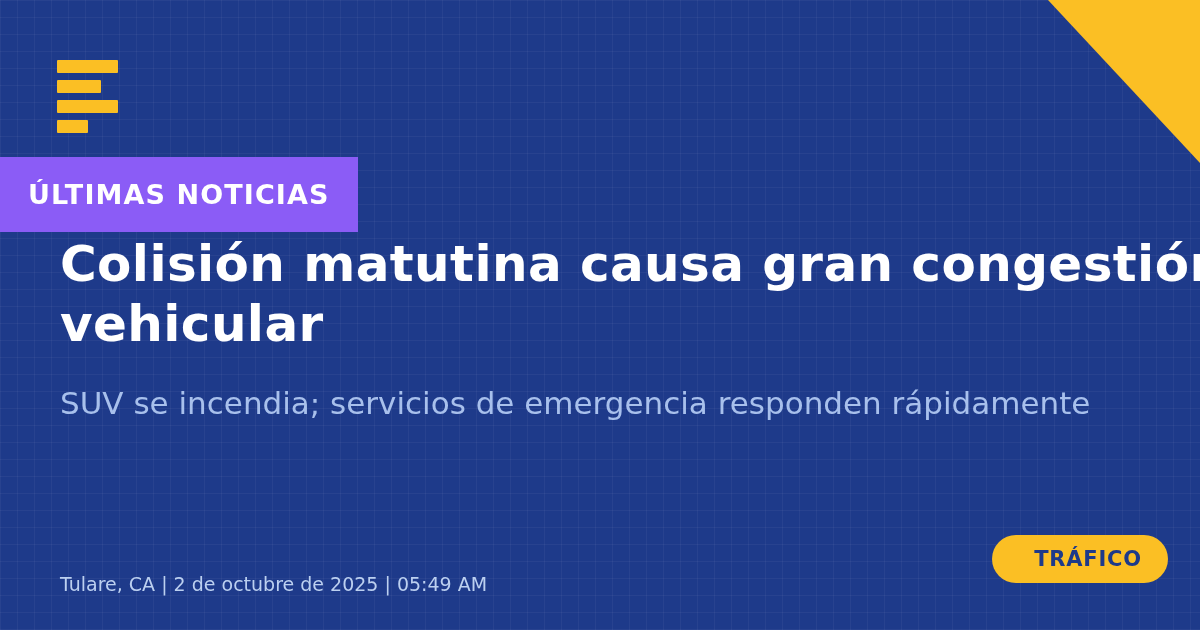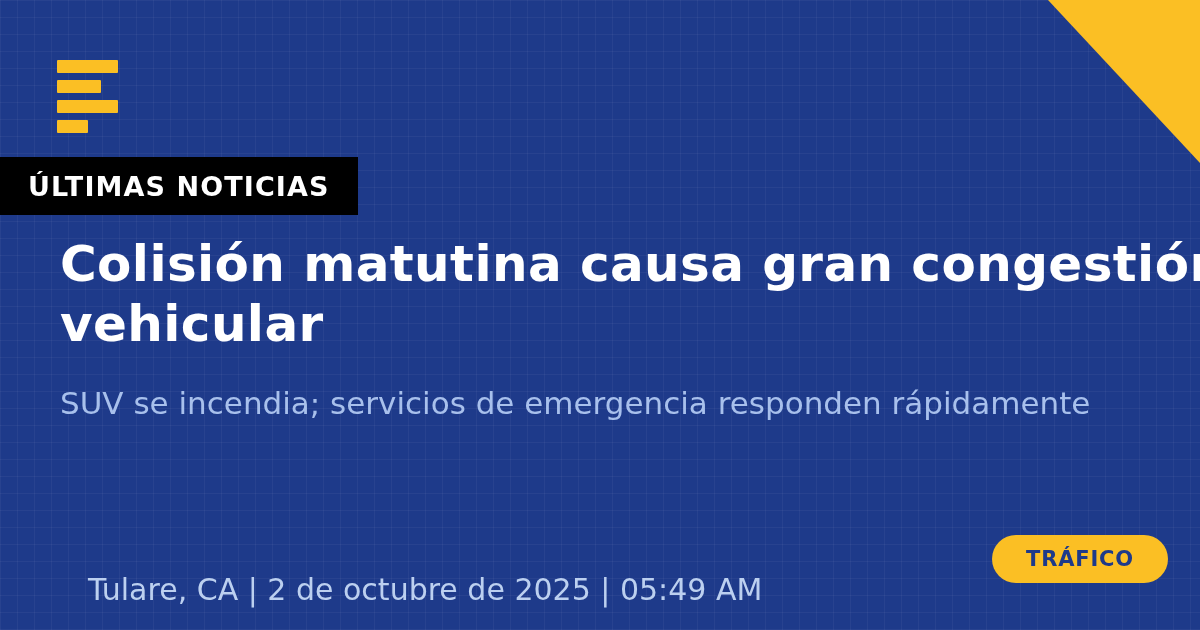--- a/index.html
+++ b/index.html
@@ -55,23 +55,23 @@
   .logo-bar.b1 { width: 61px; }
   .logo-bar.b2 { width: 44px; }
   .logo-bar.b3 { width: 61px; }
   .logo-bar.b4 { width: 31px; }
 
   
   .breaking-badge {
     position: absolute;
     left: 0;
     top: 157px;
-    height: 58px;
+    height: 75px;
     padding: 0 28px 0 28px;
-    background: #000000;
+    background: #8b5cf6;
     display: flex;
     align-items: center;
     z-index: 3;
   }
   .breaking-badge span {
     color: #ffffff;
     font-size: 27px;
     font-weight: bold;
     letter-spacing: 1.1px;
     line-height: 1;
@@ -105,40 +105,39 @@
     line-height: 1.3;
   }
 
   
   .footer-meta {
     position: absolute;
     left: 60px;
     top: 575px;
     z-index: 3;
     color: #bcd0f0;
-    font-size: 30px;
+    font-size: 19px;
     line-height: 1;
     white-space: nowrap;
-    margin-left: 28px;
   }
 
   
   .category-pill {
     position: absolute;
     right: 32px;
     top: 535px;
     height: 48px;
     min-width: 176px;
     box-sizing: border-box;
     padding: 0 26px;
     background: #fbbf24;
     border-radius: 24px;
     display: flex;
     align-items: center;
-    justify-content: center;
+    justify-content: flex-end;
     z-index: 3;
   }
   .category-pill span {
     color: #1e3a8a;
     font-size: 21px;
     font-weight: bold;
     letter-spacing: 0.8px;
     line-height: 1;
     white-space: nowrap;
   }

